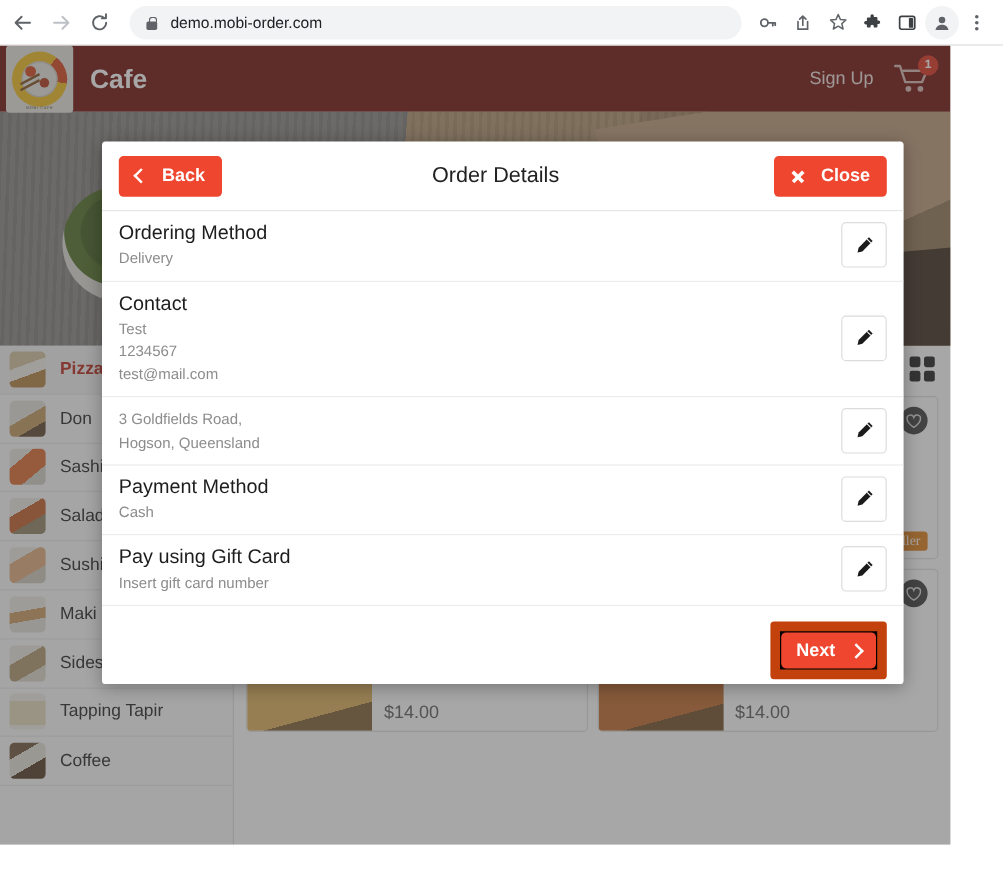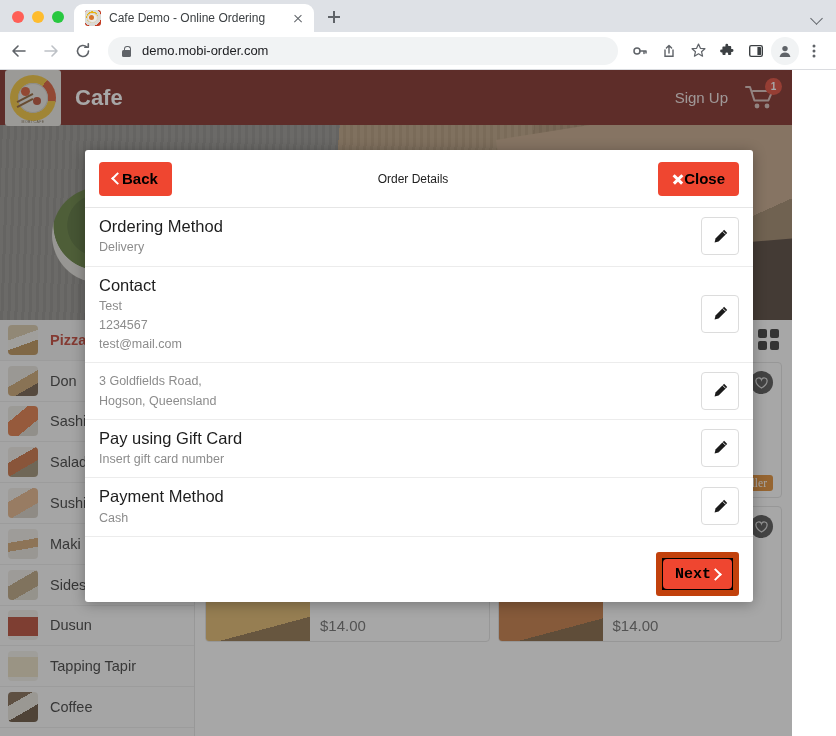--- a/index.html
+++ b/index.html
@@ -256,28 +256,28 @@
     position: absolute; left: 85px; top: 80px; width: 668px; height: 452px;
     background: #fff; border-radius: 3px; z-index: 11;
     display: flex; flex-direction: column; overflow: hidden;
     box-shadow: 0 2px 14px rgba(0,0,0,.3);
   }
   .modal-head {
     height: 58px; flex: 0 0 58px; display: flex; align-items: center;
     padding: 0 14px; border-bottom: 1px solid #e6e6e6; position: relative;
   }
   .btn-red {
-    background: #ef4630; color: #000000; border: none; border-radius: 4px;
+    background: #ef4630; color: #ffffff; border: none; border-radius: 4px;
     font-size: 15px; font-weight: 700; font-family: inherit;
-    display: flex; align-items: center; gap: 0;
+    display: flex; align-items: center; gap: 13px;
     padding: 0 14px; height: 34px; cursor: pointer;
   }
   .modal-title {
     position: absolute; left: 0; right: 12px; text-align: center;
-    font-size: 12px; color: #222; pointer-events: none;
+    font-size: 18px; color: #222; pointer-events: none;
   }
   .btn-close { margin-left: auto; z-index: 2; }
 
   .modal-body { flex: 1; overflow: hidden; }
   .row {
     display: flex; align-items: center; padding: 8px 14px 9px 14px;
     border-bottom: 1px solid #ececec; min-height: 44px;
   }
   .row-text { flex: 1; min-width: 0; }
   .row-title { font-size: 16.5px; color: #1d1d1d; line-height: 1.3; }
@@ -285,21 +285,21 @@
   .edit-btn {
     width: 38px; height: 38px; flex: 0 0 38px; border: 1px solid #dcdcdc;
     border-radius: 4px; background: #fff; cursor: pointer;
     display: flex; align-items: center; justify-content: center; margin-left: 12px;
   }
   .modal-foot {
     height: 56px; flex: 0 0 56px; display: flex; align-items: center;
     justify-content: flex-end; padding-right: 14px;
   }
   .next-focus {
-    border: 6px solid #c2410c; border-radius: 3px; padding: 1px; background:#000;font-family:Liberation Mono, monospace;
+    border: 8px solid #c2410c; border-radius: 3px; padding: 1px; background:#000;
   }
   .btn-next { height: 30px; padding: 0 12px; font-size: 15px; }
 
   .chev-l, .chev-r {
     width: 9px; height: 9px; display:inline-block;
     border-top: 2.6px solid #fff; border-right: 2.6px solid #fff;
   }
   .chev-l { transform: rotate(-135deg); }
   .chev-r { transform: rotate(45deg); }
   .x-icon { position: relative; width: 12px; height: 12px; display:inline-block; }
@@ -307,34 +307,20 @@
     content:""; position:absolute; left: 0; top: 5px; width: 12px; height: 2.6px; background:#fff;
   }
   .x-icon::before { transform: rotate(45deg); }
   .x-icon::after { transform: rotate(-45deg); }
 </style>
 </head>
 <body>
 
 <div class="browser">
 
-  <div class="tabstrip">
-    <div class="traffic">
-      <span class="dot red"></span>
-      <span class="dot yellow"></span>
-      <span class="dot green"></span>
-    </div>
-    <div class="tab">
-      <span class="tab-fav"></span>
-      <span class="tab-title">Cafe Demo - Online Ordering</span>
-      <span class="tab-close"></span>
-    </div>
-    <div class="newtab"></div>
-    <div class="tabstrip-chevron"></div>
-  </div>
 
   <div class="toolbar">
     <div class="navbtn">
       <svg width="18" height="18" viewBox="0 0 18 18">
           <path d="M15 9H3M3 9l5-5M3 9l5 5" fill="none" stroke="#5f6368" stroke-width="1.6" stroke-linecap="round" stroke-linejoin="round"></path>
         </svg>
     </div>
     <div class="navbtn">
       <svg width="18" height="18" viewBox="0 0 18 18">
           <path d="M3 9h12M15 9l-5-5M15 9l-5 5" fill="none" stroke="#bdc1c6" stroke-width="1.6" stroke-linecap="round" stroke-linejoin="round"></path>
@@ -453,24 +439,20 @@
           <span class="cat-thumb tb-sushi"></span>
           <span class="cat-label">Sushi</span>
         </div>
         <div class="cat">
           <span class="cat-thumb tb-maki"></span>
           <span class="cat-label">Maki</span>
         </div>
         <div class="cat">
           <span class="cat-thumb tb-sides"></span>
           <span class="cat-label">Sides</span>
-        </div>
-        <div class="cat">
-          <span class="cat-thumb tb-dusun"></span>
-          <span class="cat-label">Dusun</span>
         </div>
         <div class="cat">
           <span class="cat-thumb tb-tapir"></span>
           <span class="cat-label">Tapping Tapir</span>
         </div>
         <div class="cat">
           <span class="cat-thumb tb-coffee"></span>
           <span class="cat-label">Coffee</span>
         </div>
       </div>
@@ -604,35 +586,35 @@
           <button class="edit-btn">
             <svg width="17" height="17" viewBox="0 0 17 17">
                 <path d="M12.1 1.8l3.1 3.1-8.6 8.6-4 .9.9-4z" fill="#1b1b1b"></path>
                 <path d="M10.6 3.3l3.1 3.1" stroke="#fff" stroke-width="0.9"></path>
               </svg>
           </button>
         </div>
 
         <div class="row">
           <div class="row-text">
-            <div class="row-title">Pay using Gift Card</div>
-            <div class="row-sub">Insert gift card number</div>
+            <div class="row-title">Payment Method</div>
+            <div class="row-sub">Cash</div>
           </div>
           <button class="edit-btn">
             <svg width="17" height="17" viewBox="0 0 17 17">
                 <path d="M12.1 1.8l3.1 3.1-8.6 8.6-4 .9.9-4z" fill="#1b1b1b"></path>
                 <path d="M10.6 3.3l3.1 3.1" stroke="#fff" stroke-width="0.9"></path>
               </svg>
           </button>
         </div>
 
         <div class="row">
           <div class="row-text">
-            <div class="row-title">Payment Method</div>
-            <div class="row-sub">Cash</div>
+            <div class="row-title">Pay using Gift Card</div>
+            <div class="row-sub">Insert gift card number</div>
           </div>
           <button class="edit-btn">
             <svg width="17" height="17" viewBox="0 0 17 17">
                 <path d="M12.1 1.8l3.1 3.1-8.6 8.6-4 .9.9-4z" fill="#1b1b1b"></path>
                 <path d="M10.6 3.3l3.1 3.1" stroke="#fff" stroke-width="0.9"></path>
               </svg>
           </button>
         </div>
 
       </div>

